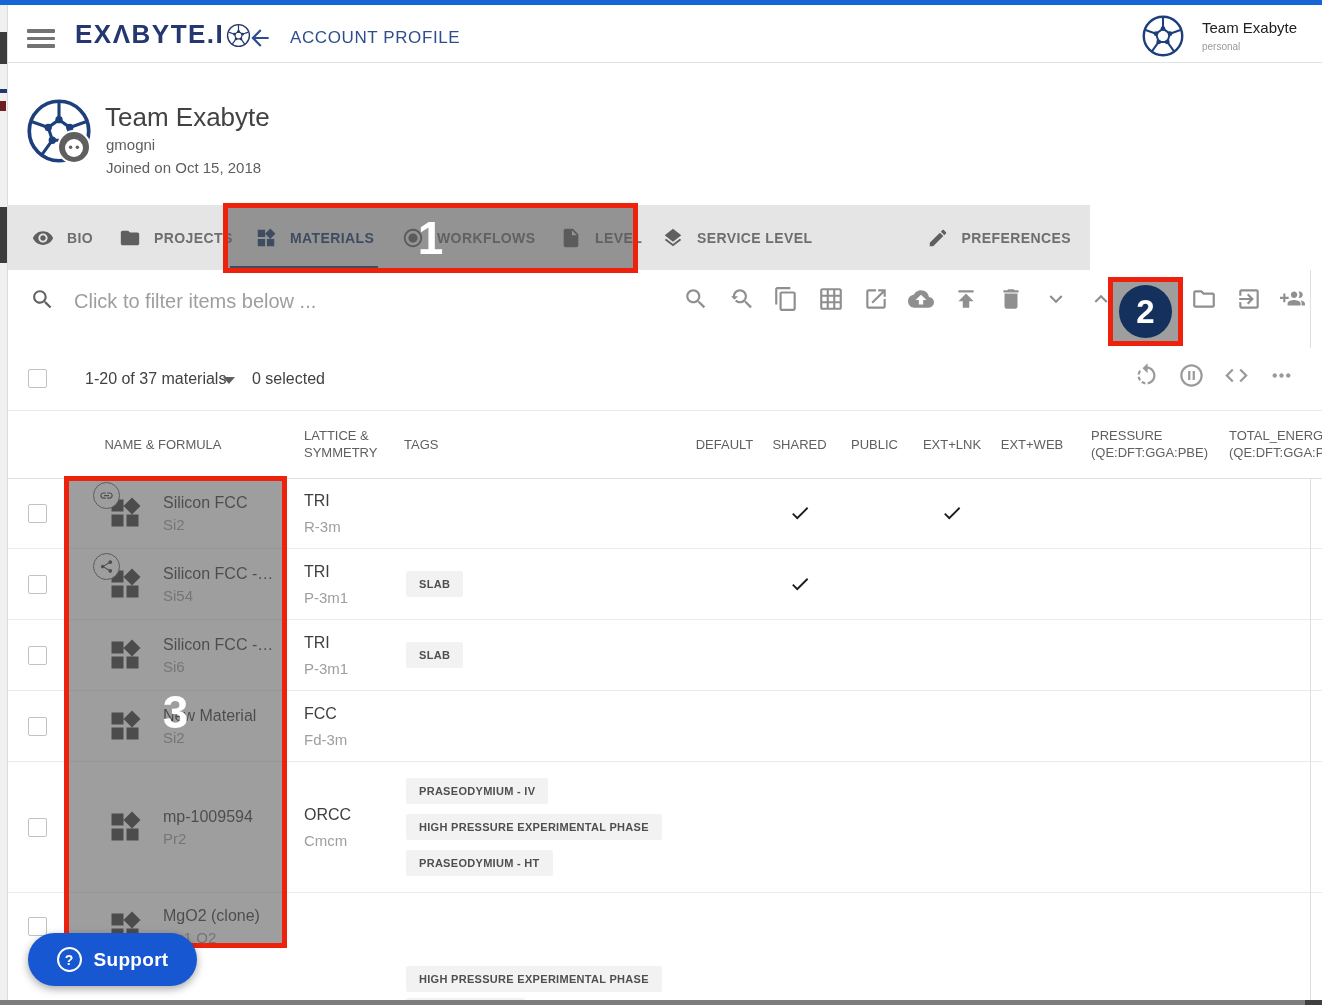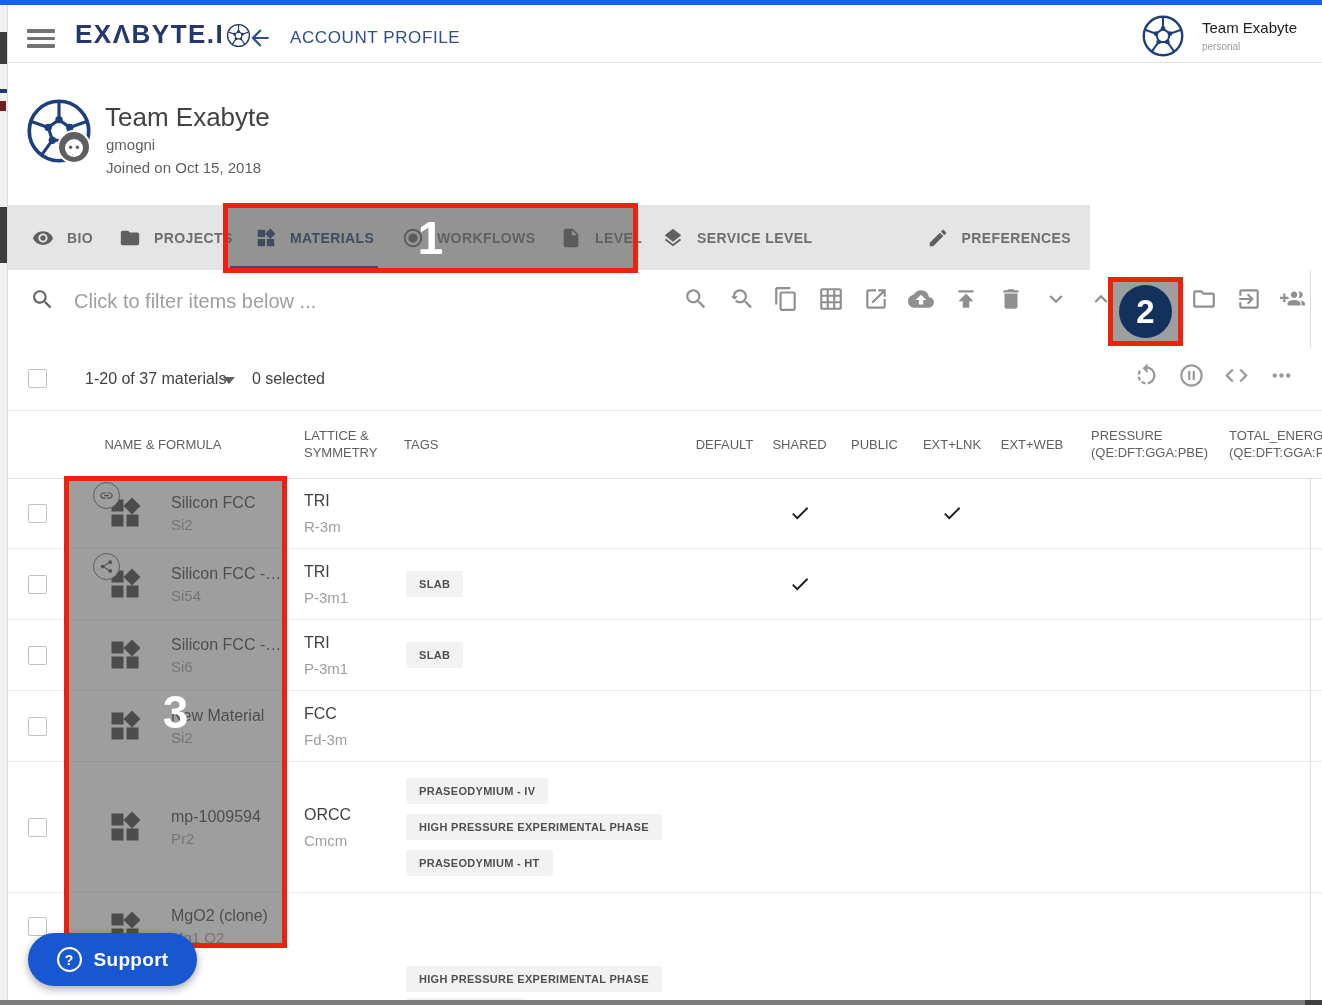--- a/index.html
+++ b/index.html
@@ -71,21 +71,21 @@
   .th-total{padding-left:17px;}
   .rows{position:absolute;left:7px;top:478px;width:1315px;z-index:4;}
   .mrow{border-bottom:1px solid #ebebeb;background:#fff;}
   .cell{display:flex;align-items:center;min-width:0;}
   .c-check{padding-left:21px;}
   .micon{position:relative;margin-left:35px;width:36px;height:36px;color:#3d3d3d;flex:none;}
   .micon > svg{width:36px;height:36px;}
   .badge{position:absolute;left:-14px;top:-13px;width:27px;height:27px;border:1.5px solid #616161;border-radius:50%;
     background:#fff;box-sizing:border-box;display:flex;align-items:center;justify-content:center;color:#424242;}
   .badge svg{width:15px;height:15px;}
-  .ntxt{display:flex;flex-direction:column;margin-left:28px;min-width:0;}
+  .ntxt{display:flex;flex-direction:column;margin-left:20px;min-width:0;}
   .nm{font-size:16px;font-weight:500;color:#3f3f3f;white-space:nowrap;}
   .fm{font-size:15px;color:#9e9e9e;margin-top:4px;white-space:nowrap;}
   .c-lat{flex-direction:column;align-items:flex-start;justify-content:center;padding-left:2px;}
   .lt{font-size:16px;font-weight:500;color:#3f3f3f;}
   .lg{font-size:15px;color:#9e9e9e;margin-top:8px;}
   .c-tags{flex-direction:column;align-items:flex-start;justify-content:center;gap:10px;padding:13px 0 13px 4px;box-sizing:border-box;}
   .chip{display:inline-block;font-size:11px;font-weight:700;letter-spacing:.3px;color:#4f4f4f;text-transform:uppercase;
     background:#f2f2f2;border-radius:2px;padding:7px 13px;white-space:nowrap;}
   .c-flag{justify-content:center;}
   .check{width:22px;height:22px;fill:#1c1c1c;}

